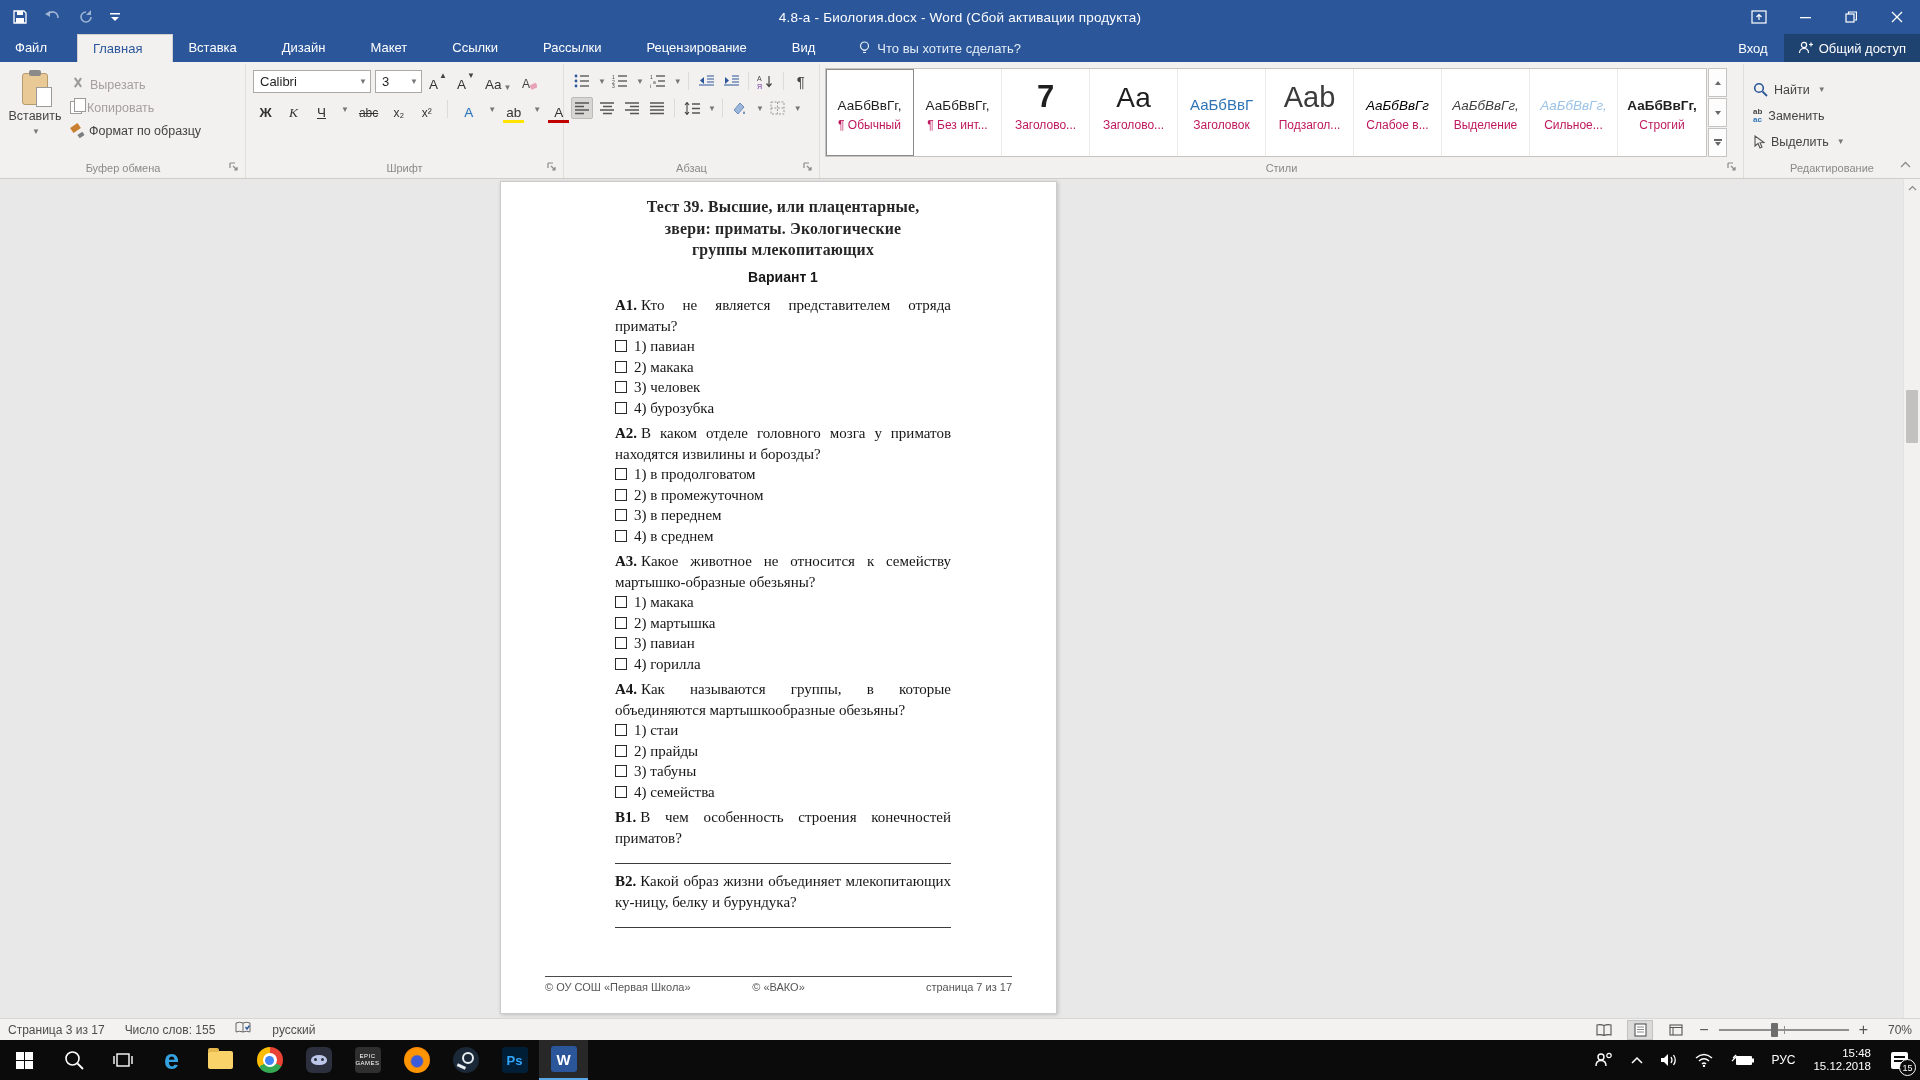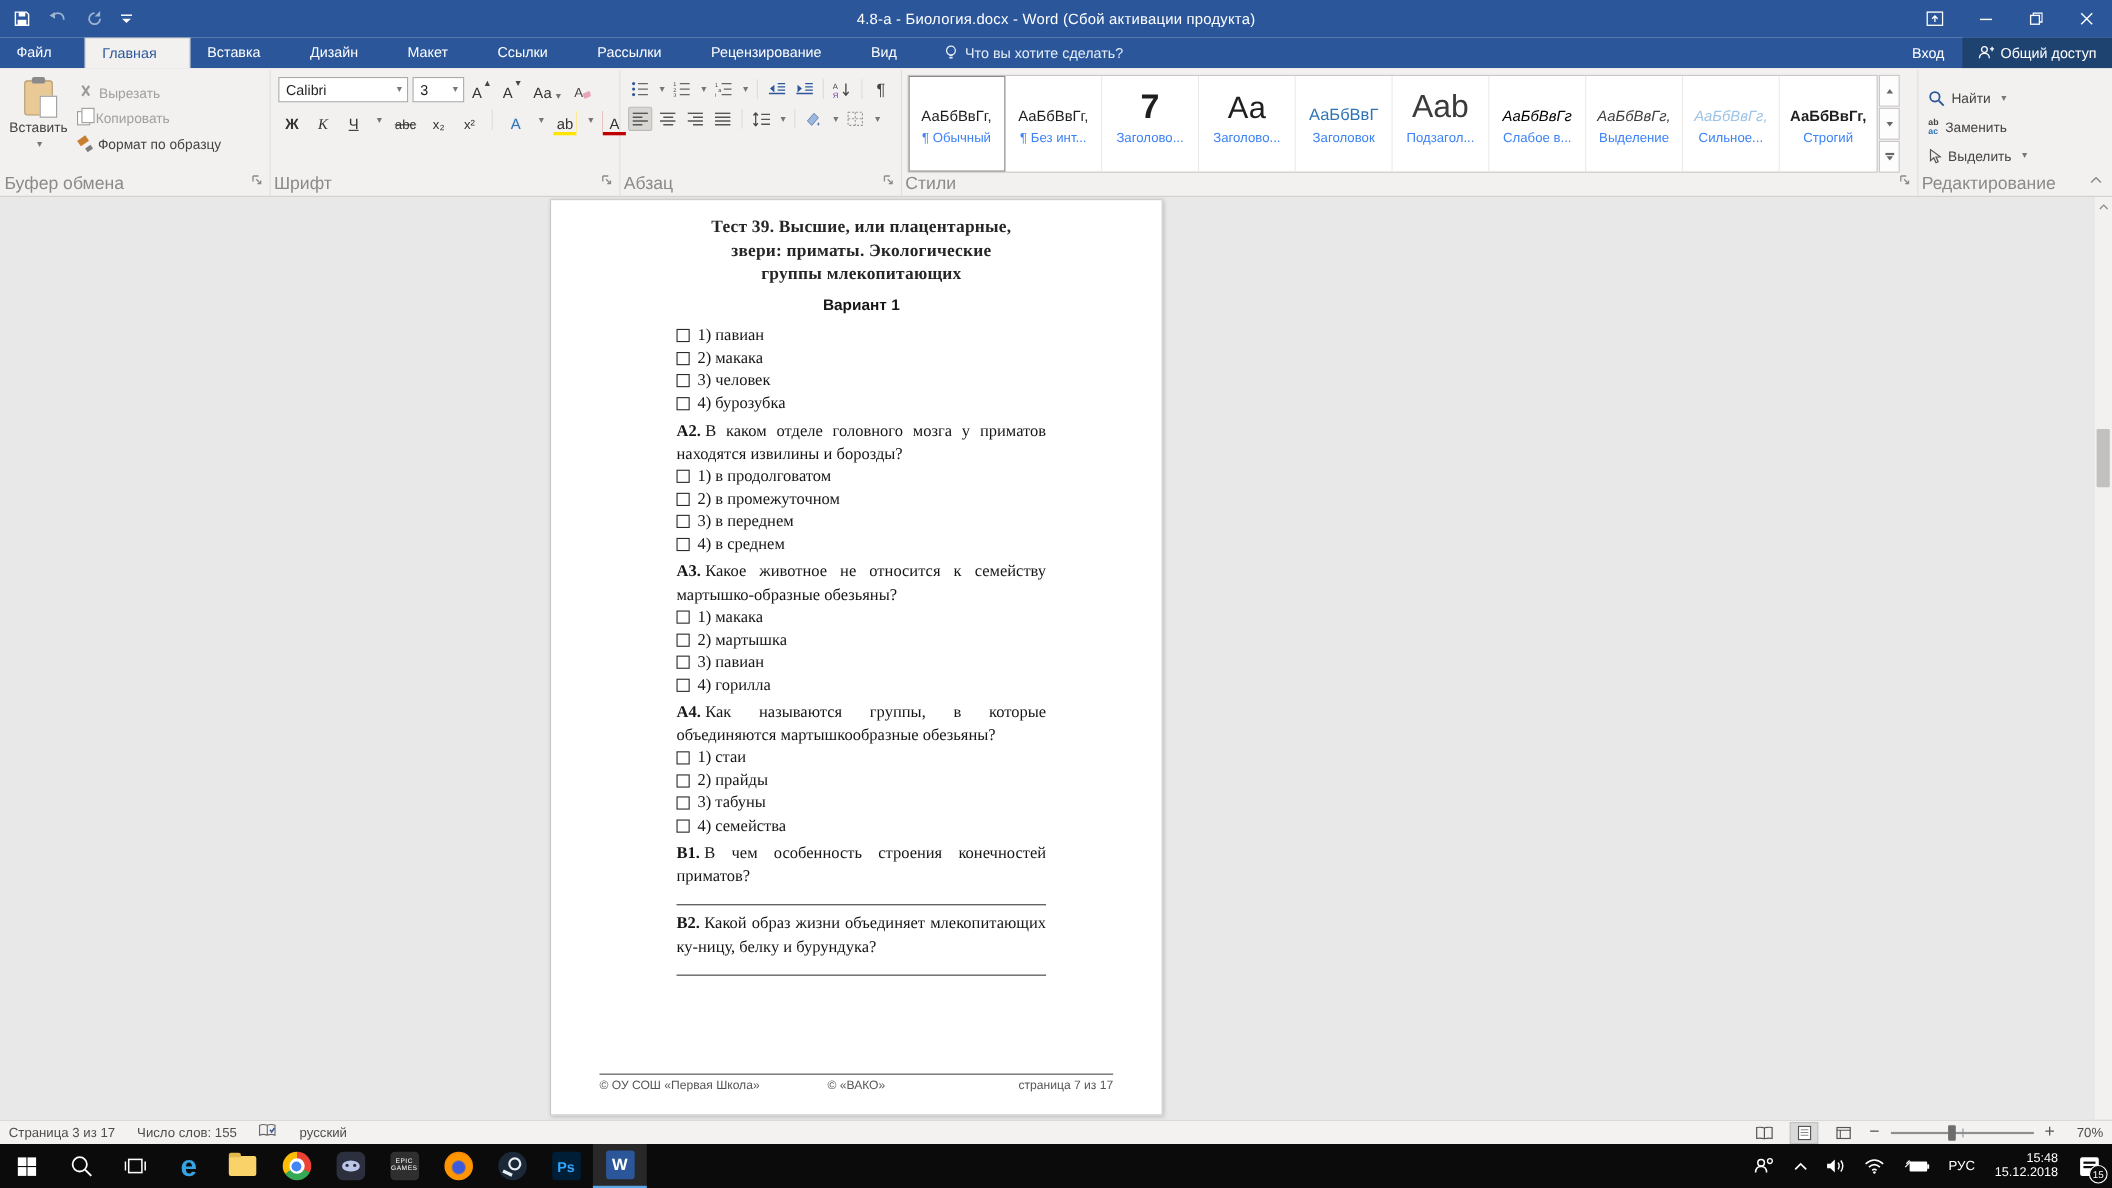--- a/index.html
+++ b/index.html
@@ -20,21 +20,21 @@
   .tab.selected{background:#f3f1f0;color:#2b579a;border:1px solid #d0cece;border-bottom:none}
   .tellme{display:flex;align-items:center;gap:7px;padding:0 14px;color:#e4ecf7}
   .tab-right{margin-left:auto;display:flex;align-items:center}
   .signin{padding:0 16px;font-size:13px}
   .share{display:flex;align-items:center;gap:6px;background:#1f4371;height:100%;padding:0 14px;font-size:13px}
 
   
   .ribbon{height:117px;background:#f3f1f0;border-bottom:1px solid #cfcdcb;display:flex;position:relative;padding:2px 0 0 1px}
   .group{display:flex;flex-direction:column;border-right:1px solid #e0deda;position:relative;padding:3px 3px 0 3px}
   .gbody{flex:1;display:flex}
-  .glabel{height:21px;display:flex;align-items:center;justify-content:flex-start;font-size:16px;color:#8b8a88;position:relative}
+  .glabel{height:21px;display:flex;align-items:center;justify-content:center;font-size:11px;color:#8b8a88;position:relative}
   .launcher{position:absolute;right:3px;bottom:4px}
   .grayed{color:#a39f9c}
   .smallrow{display:flex;align-items:center;gap:5px;height:23px;font-size:12.5px;padding:0 4px;white-space:nowrap}
   .dd{font-size:8px;color:#777;margin-left:2px}
   .vsep{width:1px;background:#dddbd8;align-self:stretch;margin:2px 3px}
 
   
   .pastebig{width:62px;display:flex;flex-direction:column;align-items:center;justify-content:flex-start;padding-top:6px;gap:4px;font-size:12.5px}
   .clip{width:26px;height:32px;background:#e9c996;border:1px solid #b59a6d;border-radius:3px;position:relative}
   .clip:before{content:"";position:absolute;left:6px;top:-4px;width:12px;height:6px;background:#8a8a8a;border-radius:2px}
@@ -65,21 +65,21 @@
 
   
   .picon{width:22px;height:22px;display:flex;align-items:center;justify-content:center}
   .picon.active{background:#d8d6d3;border:1px solid #bdbbb8;border-radius:2px}
 
   
   .gallery{display:flex;background:#fff;border:1px solid #c6c4c2;margin:1px 0 0 2px}
   .sitem{width:88px;padding-top:3px;border-right:1px solid #eceae8;display:flex;flex-direction:column}
   .sitem.sel{outline:1px solid #8a8a8a;outline-offset:-1px}
   .sprev{height:43px;display:flex;align-items:flex-end;justify-content:center;color:#1f1f1f;font-size:13.5px;line-height:1;padding-bottom:3px;white-space:nowrap;overflow:hidden}
-  .slab{height:20px;display:flex;align-items:center;justify-content:center;font-size:12px;color:#3b82f6;white-space:nowrap;overflow:hidden}
+  .slab{height:20px;display:flex;align-items:center;justify-content:center;font-size:12px;color:#be185d;white-space:nowrap;overflow:hidden}
   .sp-h1{font-size:31px;font-weight:bold}
   .sp-h2{font-size:28px}
   .sp-blue{color:#2e74b5;font-size:15px}
   .sp-sub{font-size:29px;font-weight:300;color:#3b3b3b}
   .sp-subtle{color:#000000;font-style:italic}
   .sp-emph{color:#404040;font-style:italic}
   .sp-strem{color:#9dc3e6;font-style:italic}
   .sp-strict{font-weight:bold}
   .scrollcol{width:19px;display:flex;flex-direction:column;margin-left:1px;margin-top:1px;gap:1px}
   .sbtn{flex:1;background:#fdfdfd;border:1px solid #c6c4c2;display:flex;align-items:center;justify-content:center;flex-direction:column;gap:1px}
@@ -570,20 +570,21 @@
 </div>
 
 <div class="docarea">
   <div class="page">
     <div class="content">
       <div class="dtitle">Тест 39. Высшие, или плацентарные,</div>
       <div class="dtitle">звери: приматы. Экологические</div>
       <div class="dtitle">группы млекопитающих</div>
       <div class="variant">Вариант 1</div>
 
+      <p class="qp"><b>А1.</b><span>Кто не является представителем отряда приматы?</span></p>
       <div class="opt">
           <span class="cb"></span>
           <span>1) павиан</span>
         </div>
       <div class="opt">
           <span class="cb"></span>
           <span>2) макака</span>
         </div>
       <div class="opt">
           <span class="cb"></span>

